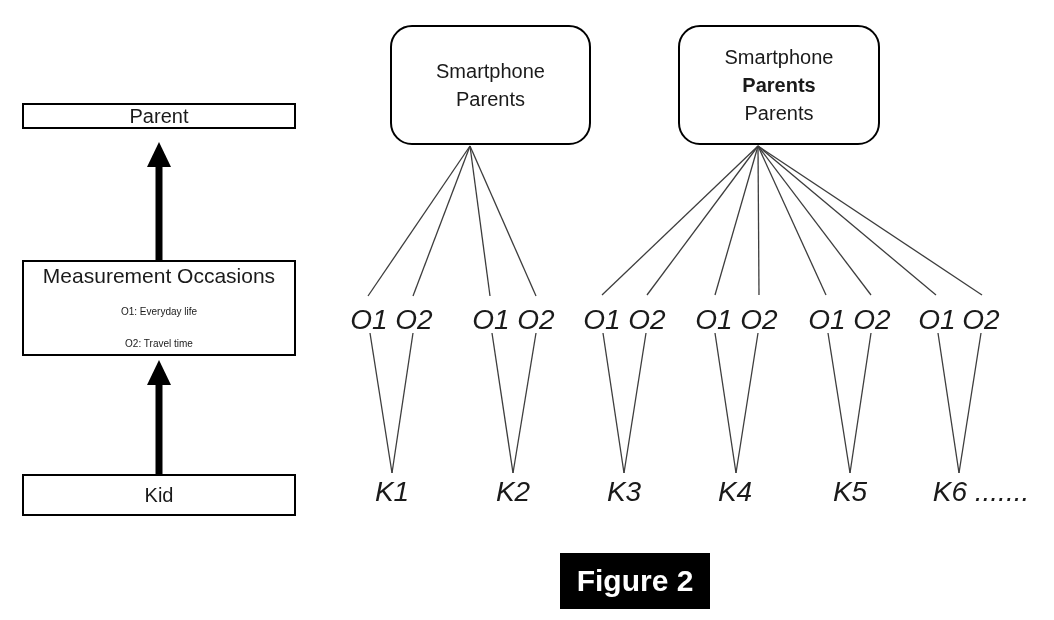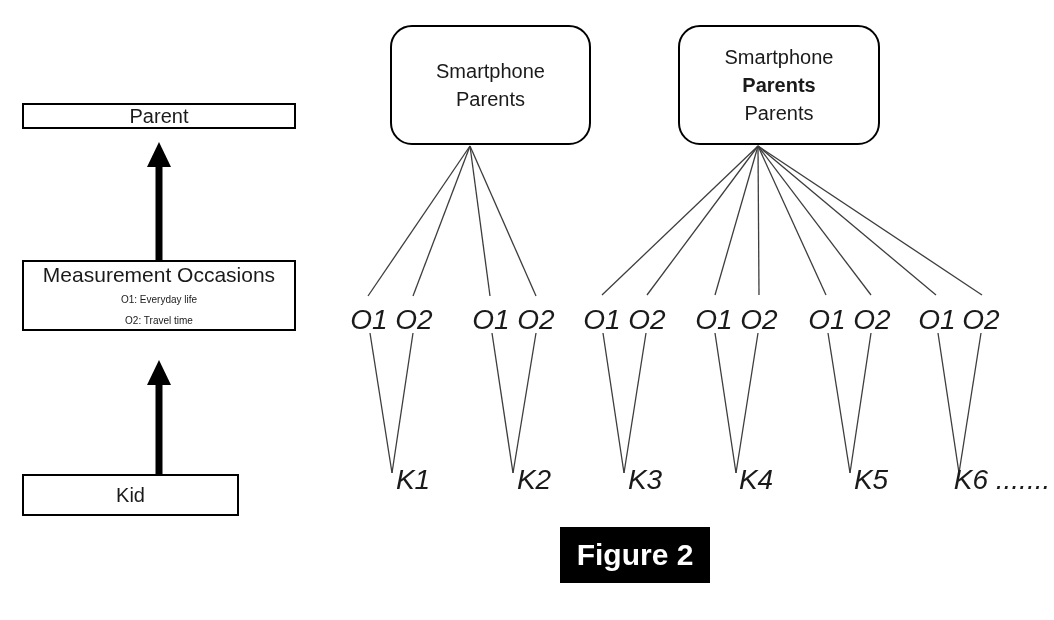--- a/index.html
+++ b/index.html
@@ -19,22 +19,22 @@
     border: 2px solid #000000;
     background: #ffffff;
     display: flex;
     flex-direction: column;
     align-items: center;
     justify-content: center;
     text-align: center;
     box-sizing: border-box;
   }
   .box-parent   { left: 22px;  top: 103px; width: 274px; height: 26px;  font-size: 20px; }
-  .box-measure  { left: 22px;  top: 260px; width: 274px; height: 71px; }
-  .box-kid      { left: 22px;  top: 474px; width: 217px; height: 42px;  font-size: 20px; text-align: right; }
+  .box-measure  { left: 22px;  top: 260px; width: 274px; height: 96px; justify-content: space-between; }
+  .box-kid      { left: 22px;  top: 474px; width: 274px; height: 42px;  font-size: 20px; text-align: right; }
   .measure-title { font-size: 21px; line-height: 28px; }
   .measure-sub   { font-size: 10px; line-height: 21px; }
 
   .rbox {
     position: absolute;
     border: 2px solid #000000;
     border-radius: 22px;
     background: #ffffff;
     display: flex;
     flex-direction: column;
@@ -51,25 +51,25 @@
   .rbox .bold { font-weight: bold; }
 
   .olabel, .klabel {
     position: absolute;
     transform: translateX(-50%);
     font-size: 28px;
     white-space: nowrap;
     font-style: italic;
   }
   .olabel { top: 304px; }
-  .klabel { top: 464px; margin-left: 21px; }
+  .klabel { top: 476px; }
 
   .caption {
     position: absolute;
-    left: 560px; top: 527px;
+    left: 560px; top: 553px;
     width: 150px; height: 56px;
     background: #000000;
     color: #ffffff;
     font-size: 30px;
     font-weight: bold;
     display: flex;
     align-items: center;
     justify-content: center;
   }
 </style>

